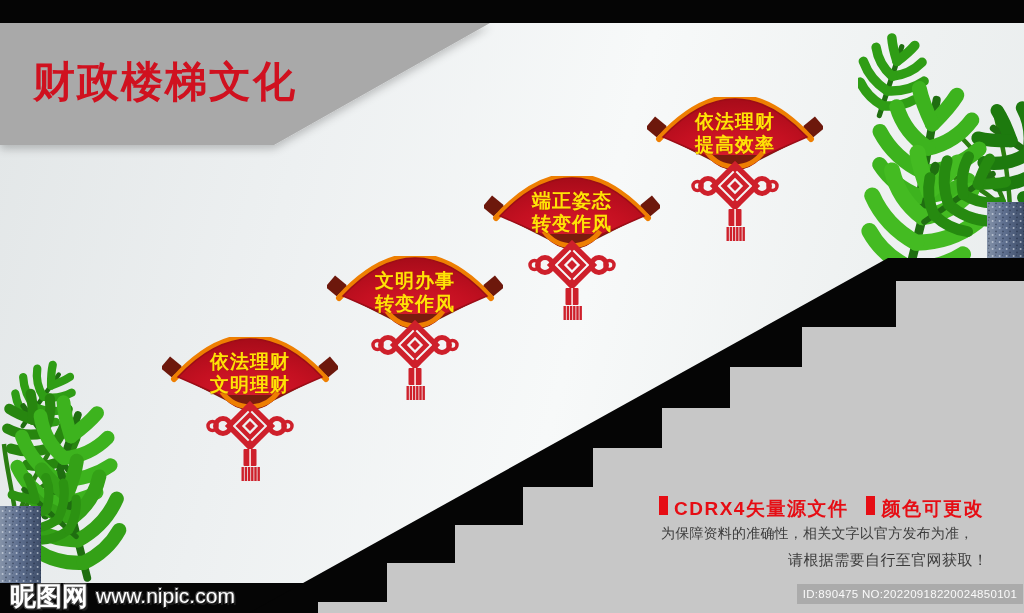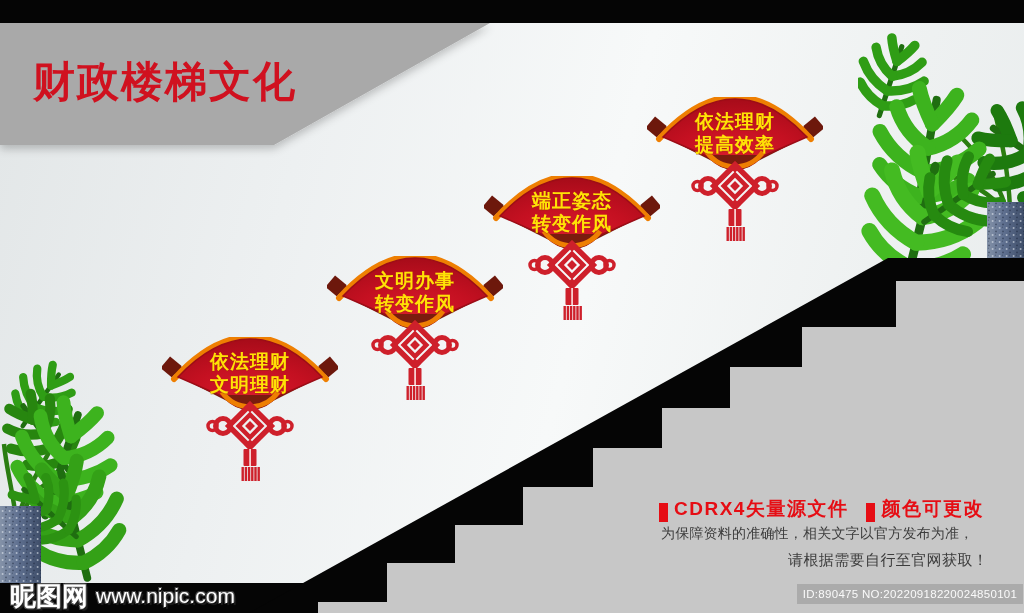--- a/index.html
+++ b/index.html
@@ -19,21 +19,21 @@
   
   .fan{width:176px;height:150px;}
   .fan-text{
     position:absolute;left:0;top:13px;width:176px;text-align:center;
     font-size:19px;line-height:23px;font-weight:bold;color:#ffe206;
     letter-spacing:1px;text-shadow:0 1px 0 rgba(140,60,0,.35);
   }
   
   .red-line{
     left:659px;top:496px;font-size:19px;font-weight:600;color:#e60d14;
-    letter-spacing:1.5px;white-space:nowrap;display:flex;align-items:flex-end;
+    letter-spacing:1.5px;white-space:nowrap;display:flex;align-items:flex-start;
   }
   .red-block{display:inline-block;width:9px;height:19px;background:#e60d14;margin-right:6px;}
   .red-gap{display:inline-block;width:18px;}
   .disc1{left:661px;top:525px;font-size:14px;color:#3d3d3d;letter-spacing:.2px;white-space:nowrap;}
   .disc2{left:788px;top:551px;font-size:15px;color:#3d3d3d;letter-spacing:.4px;white-space:nowrap;}
   .id-bar{
     left:797px;top:584px;width:226px;height:20px;background:rgba(0,0,0,.14);
     display:flex;align-items:center;justify-content:center;
   }
   .id-text{font-size:11.5px;color:#fafafa;letter-spacing:.3px;white-space:nowrap;}

